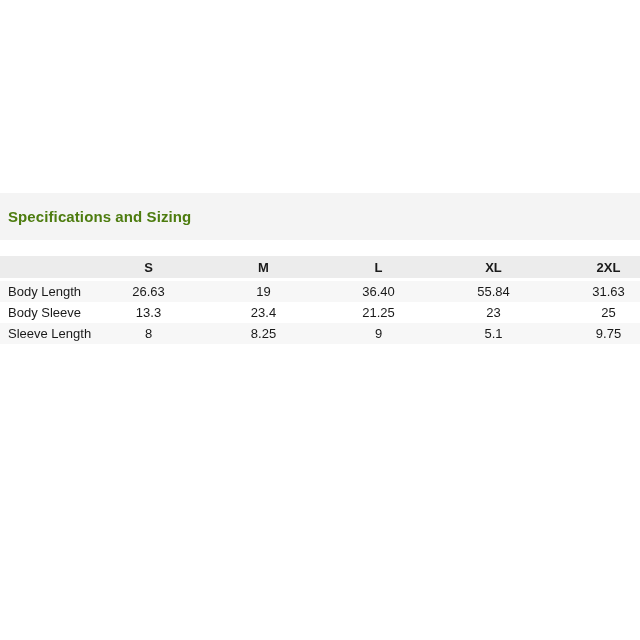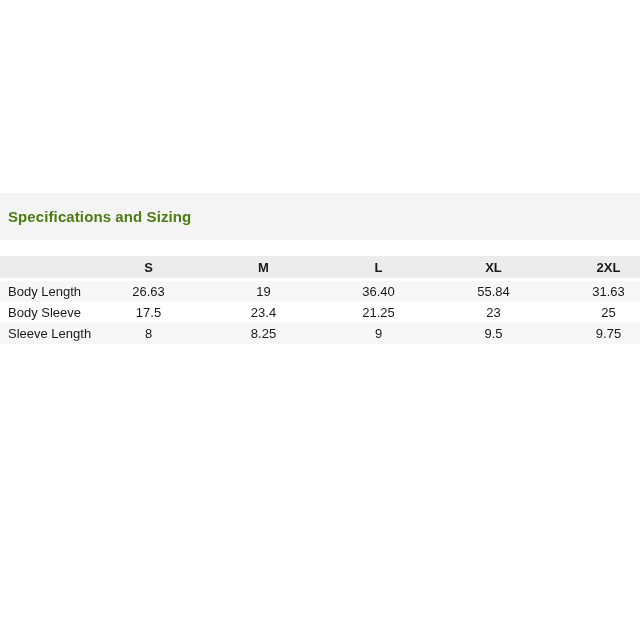--- a/index.html
+++ b/index.html
@@ -108,29 +108,29 @@
       <tr class="stripe">
         <td class="lbl">Body Length</td>
         <td>26.63</td>
         <td>19</td>
         <td>36.40</td>
         <td>55.84</td>
         <td>31.63</td>
       </tr>
       <tr class="plain">
         <td class="lbl">Body Sleeve</td>
-        <td>17.5</td>
+        <td>13.3</td>
         <td>23.4</td>
         <td>21.25</td>
         <td>23</td>
         <td>25</td>
       </tr>
       <tr class="stripe">
         <td class="lbl">Sleeve Length</td>
         <td>8</td>
         <td>8.25</td>
         <td>9</td>
-        <td>9.5</td>
+        <td>5.1</td>
         <td>9.75</td>
       </tr>
     </tbody>
   </table>
 </div>
 
 </body></html>

